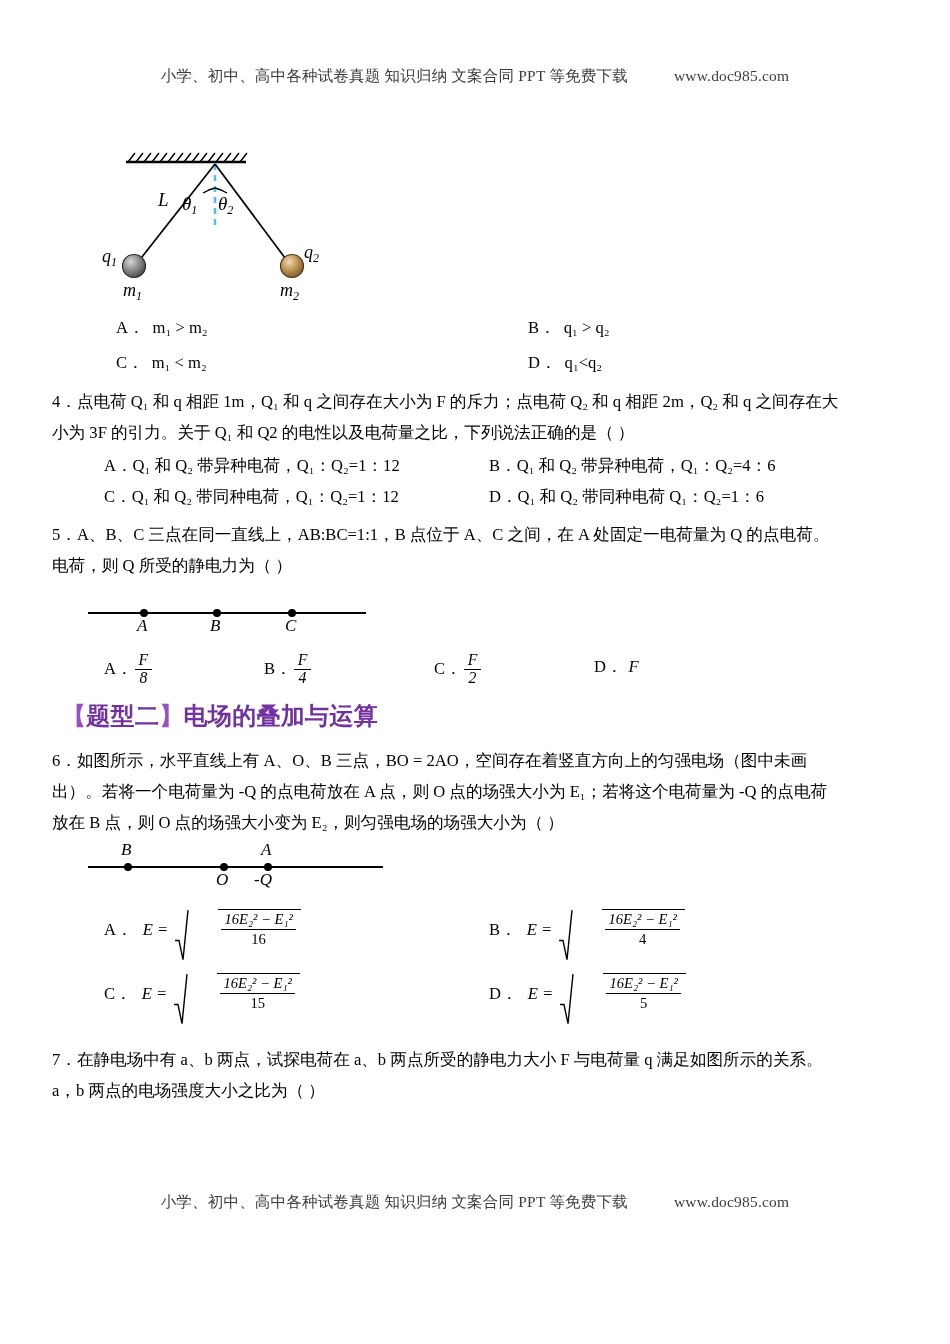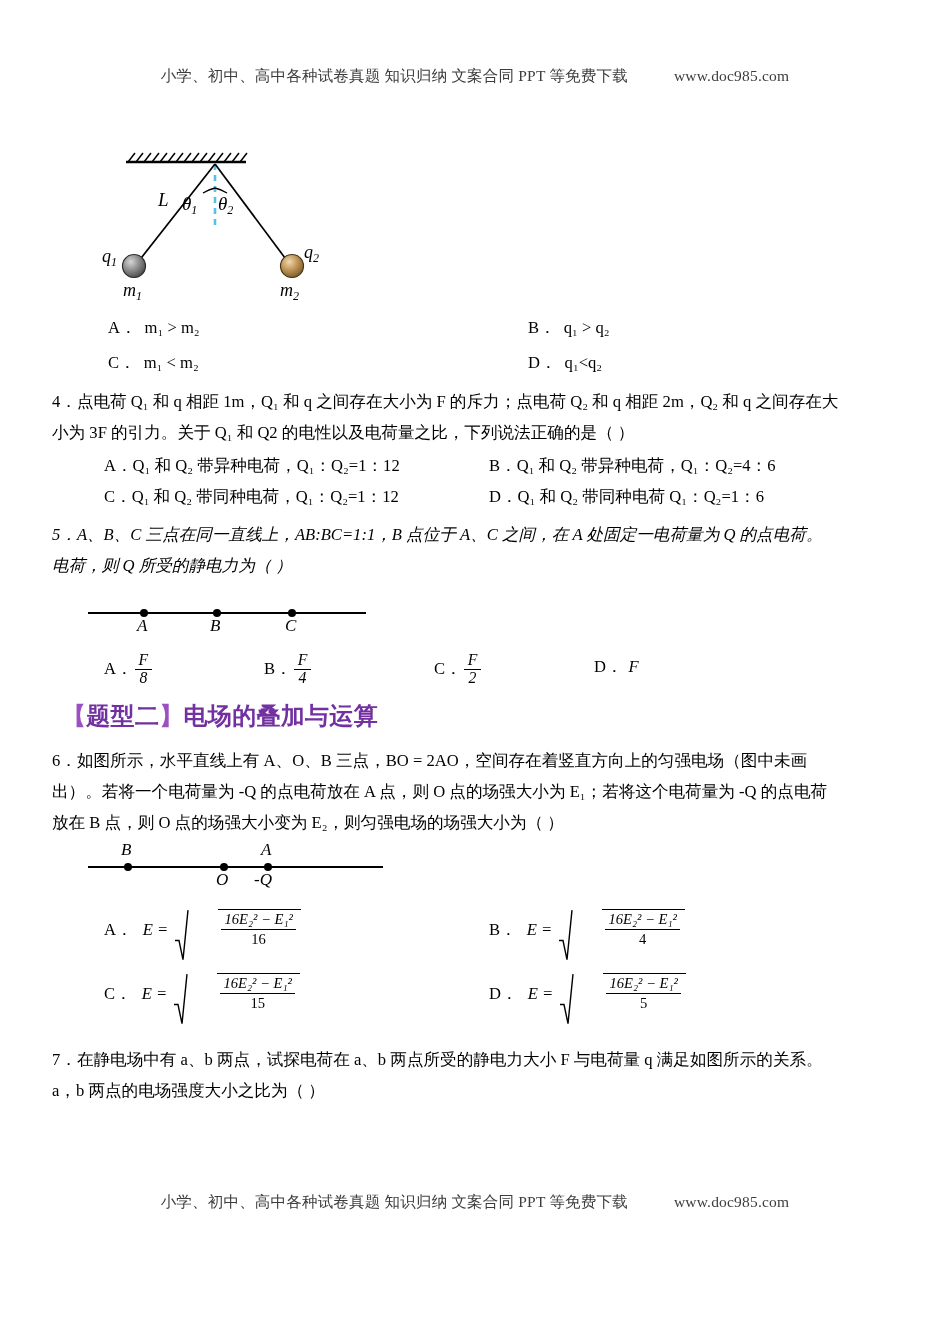--- a/index.html
+++ b/index.html
@@ -56,21 +56,21 @@
   
   .optrow {
     position: absolute;
     left: 100px;
     width: 790px;
     font-size: 16.6px;
     line-height: 30px;
     white-space: nowrap;
   }
   .opt-letter { font-family: "Liberation Serif", serif; }
-  .optA { position: absolute; left: 8px; }
+  .optA { position: absolute; left: 16px; }
   .optB { position: absolute; left: 394px; margin-left: 34px; }
   .opt-half-A { position: absolute; left: 0; }
   .opt-half-B { position: absolute; left: 385px; }
 
   .four-col span.col { position: absolute; }
   .c1 { left: 0; }
   .c2 { left: 160px; }
   .c3 { left: 330px; }
   .c4 { left: 490px; }
 
@@ -259,21 +259,21 @@
 
   <div class="optrow" style="top:451px; left:104px;">
     <span class="opt-half-A">A．Q₁ 和 Q₂ 带异种电荷，Q₁：Q₂=1：12</span>
     <span class="opt-half-B">B．Q₁ 和 Q₂ 带异种电荷，Q₁：Q₂=4：6</span>
   </div>
   <div class="optrow" style="top:482px; left:104px;">
     <span class="opt-half-A">C．Q₁ 和 Q₂ 带同种电荷，Q₁：Q₂=1：12</span>
     <span class="opt-half-B">D．Q₁ 和 Q₂ 带同种电荷 Q₁：Q₂=1：6</span>
   </div>
 
-  <div class="qblock" style="top:519px;font-style:italic;">
+  <div class="qblock" style="top:519px;">
     <span class="qline">5．A、B、C 三点在同一直线上，AB:BC=1:1，B 点位于 A、C 之间，在 A 处固定一电荷量为 Q 的点电荷。</span>
     <span class="qline">电荷，则 Q 所受的静电力为（      ）</span>
   </div>
 
   <div class="figure linefig" style="left:88px; top:602px; width:290px; height:40px;">
     <div class="axis" style="left:0; top:10px; width:278px;"></div>
     <div class="dot" style="left:52px; top:7px;"></div>
     <div class="dot" style="left:125px; top:7px;"></div>
     <div class="dot" style="left:200px; top:7px;"></div>
     <div class="lbl" style="left:49px; top:14px;">A</div>

